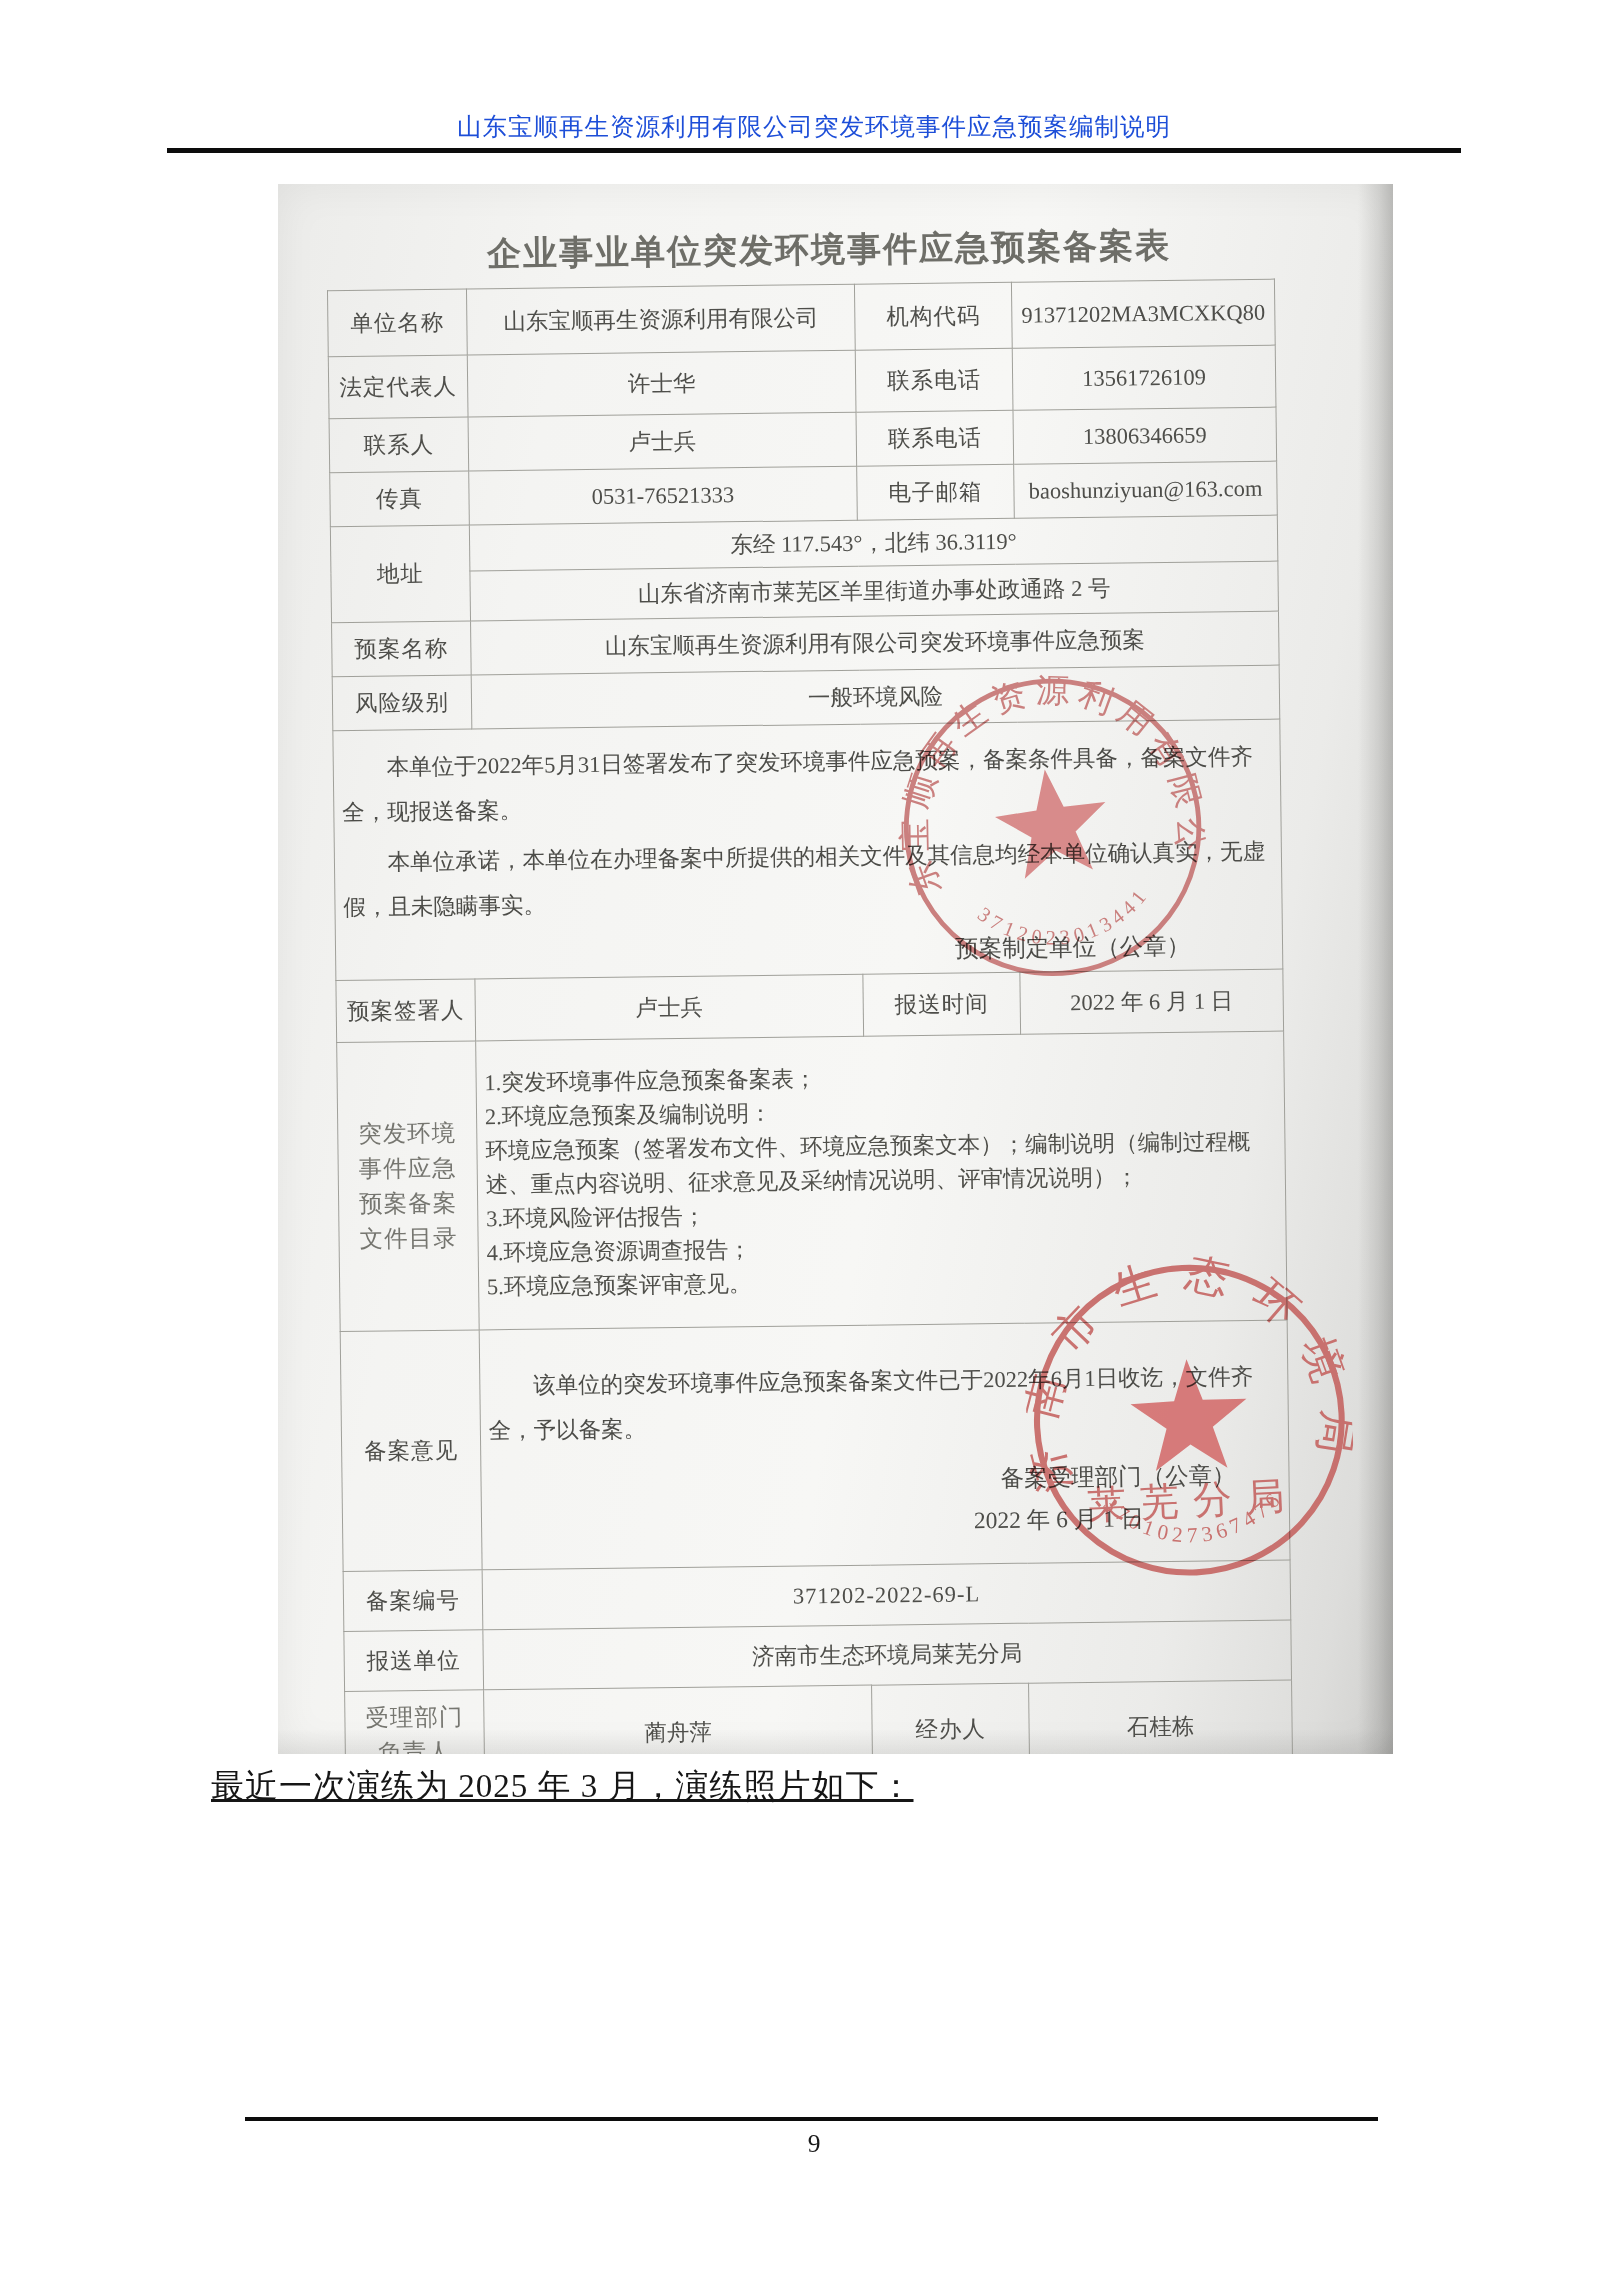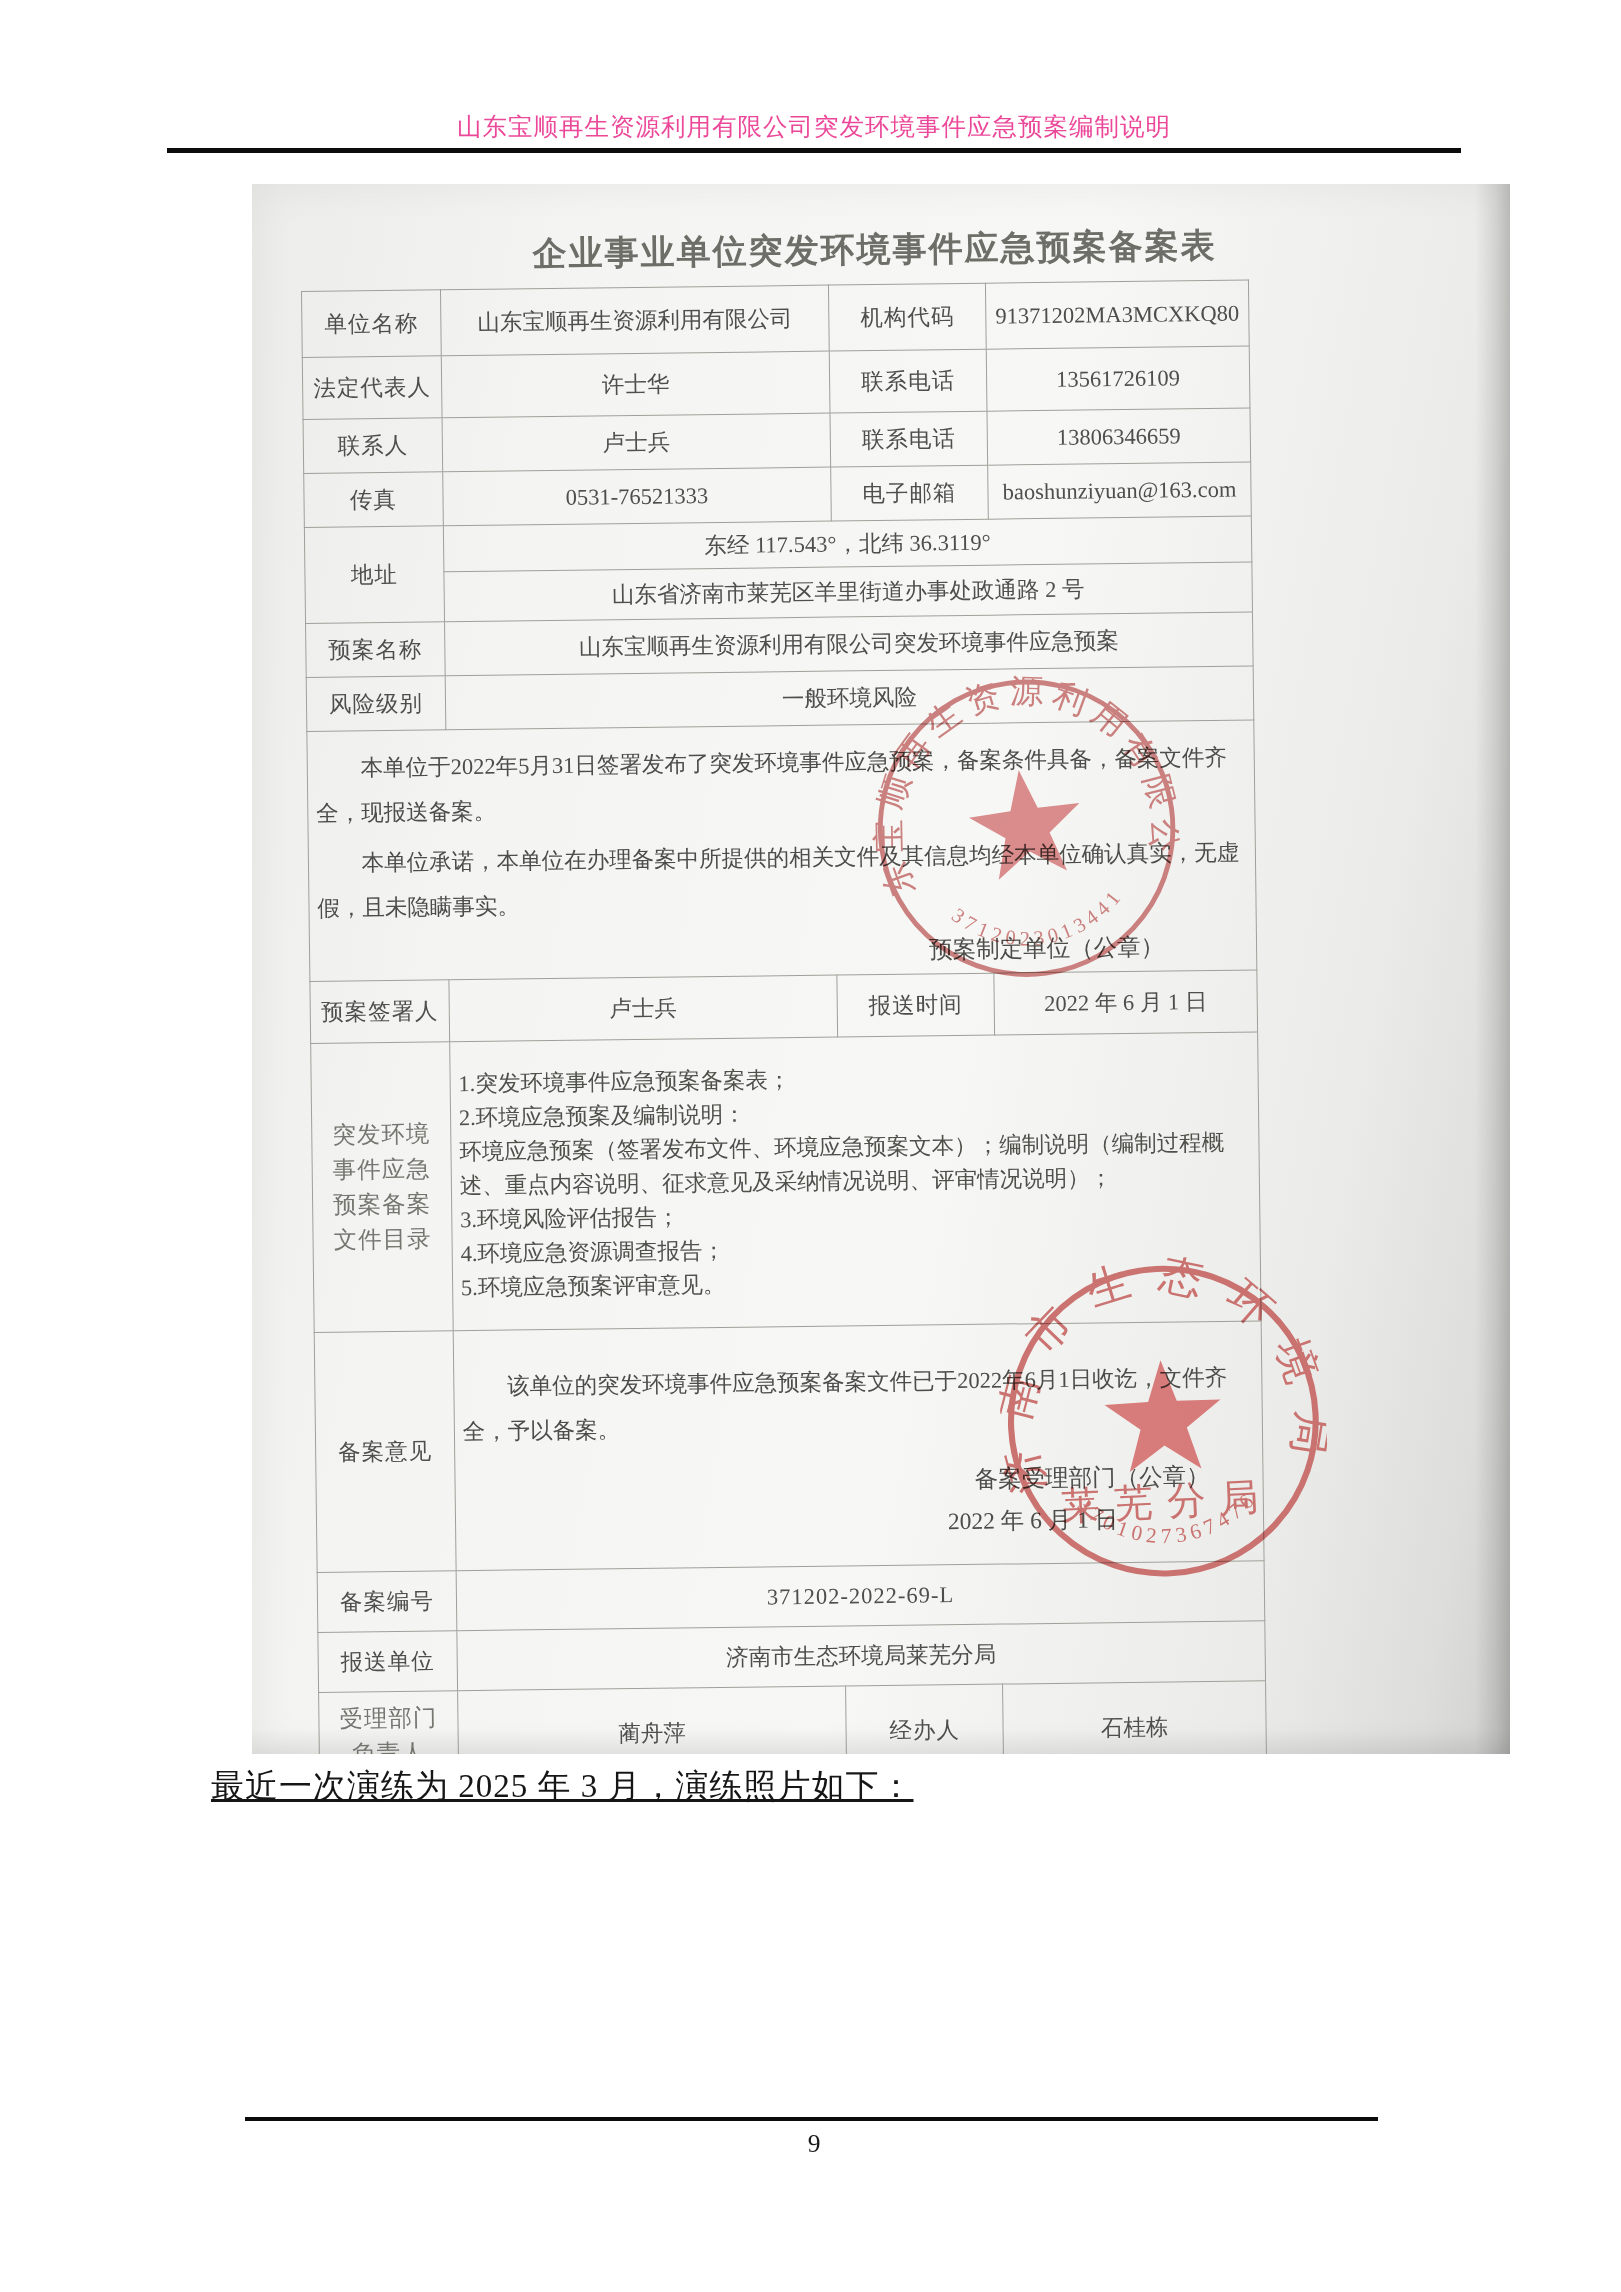--- a/index.html
+++ b/index.html
@@ -3,30 +3,30 @@
 <meta charset="utf-8">
 <style>
   html,body{margin:0;padding:0;}
   body{
     width:1621px;height:2293px;background:#ffffff;position:relative;
     font-family:"Liberation Serif","DejaVu Serif",serif;color:#222;
     overflow:hidden;
   }
   .header-title{
     position:absolute;top:110px;left:167px;width:1294px;text-align:center;
-    font-size:24.5px;color:#ec4899;letter-spacing:1px;
+    font-size:24.5px;color:#1d4ed8;letter-spacing:1px;
   }
   .header-rule{position:absolute;top:148px;left:167px;width:1294px;height:4.9px;background:#0c0c0c;}
   .footer-rule{position:absolute;top:2117px;left:245px;width:1133px;height:3.9px;background:#0c0c0c;}
   .page-number{position:absolute;top:2129px;left:167px;width:1294px;text-align:center;font-size:25.5px;color:#1a1a1a;}
   .closing-note{position:absolute;top:1764px;left:211px;font-size:33px;color:#161616;letter-spacing:1px;text-decoration:underline;}
 
   
   .photo{
-    position:absolute;left:252px;top:184px;width:1258px;height:1570px;
+    position:absolute;left:278px;top:184px;width:1115px;height:1570px;
     background:linear-gradient(100deg,#ececea 0%,#f4f4f2 22%,#f7f7f5 55%,#ebebe9 82%,#dddddb 94%,#cfcfcd 100%);
     box-shadow:inset 0 0 44px rgba(0,0,0,0.06);
     overflow:hidden;
   }
   .photo-edge-right{position:absolute;right:0;top:0;width:35px;height:100%;
     background:linear-gradient(90deg,rgba(0,0,0,0) 0%,rgba(95,95,92,0.16) 60%,rgba(75,75,72,0.28) 100%);}
   .photo-edge-bottom{position:absolute;left:0;bottom:0;width:100%;height:25.5px;
     background:linear-gradient(180deg,rgba(0,0,0,0) 0%,rgba(95,95,92,0.10) 100%);}
   .paper{position:absolute;inset:0;transform:rotate(-0.7deg);transform-origin:50% 38%;}
 

